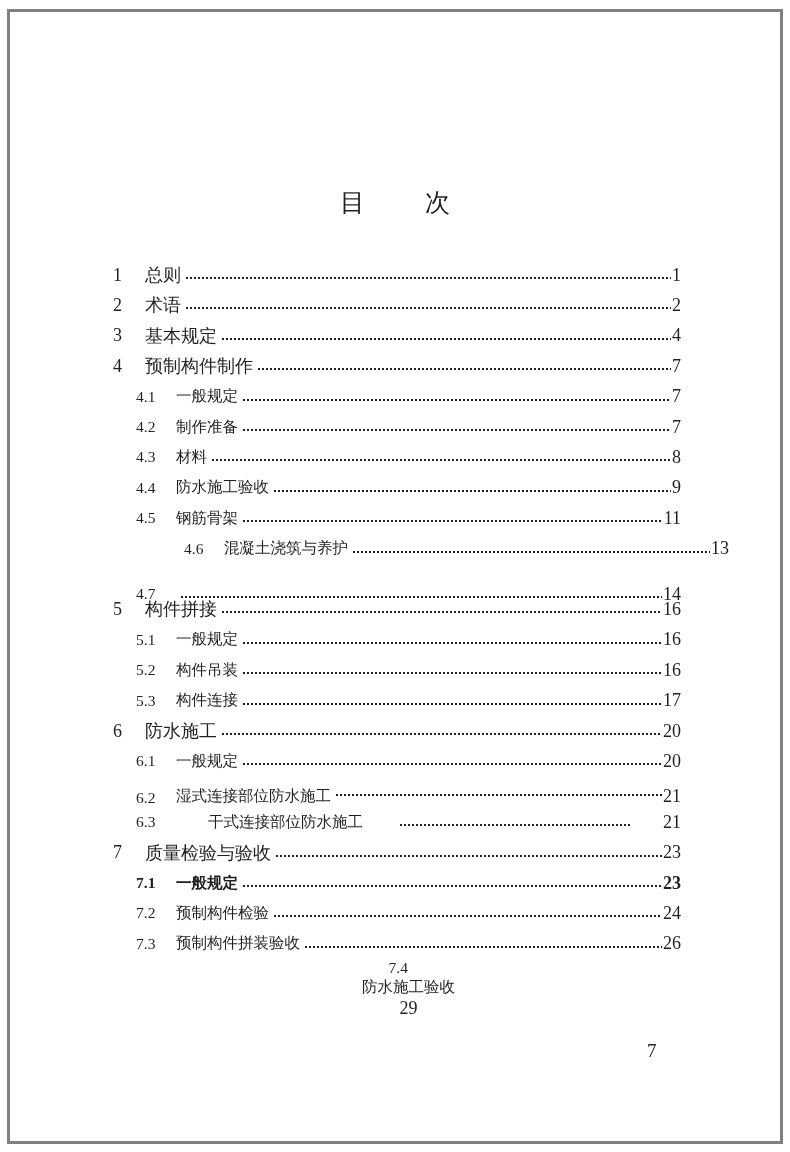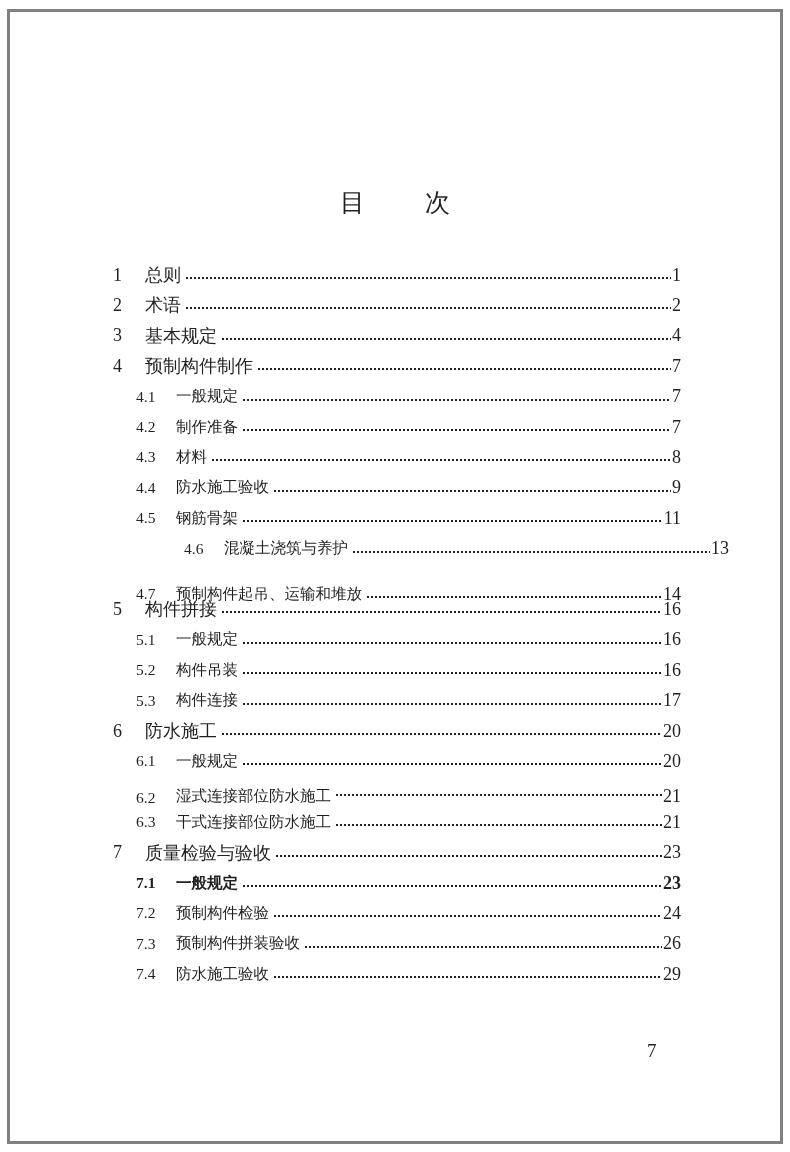--- a/index.html
+++ b/index.html
@@ -92,21 +92,20 @@
       <span class="page">11</span>
     </div>
     <div class="row section" style="top: 273.6px; margin-left: 48px;">
       <span class="num">4.6</span>
       <span class="label">混凝土浇筑与养护</span>
       <span class="leader"></span>
       <span class="page">13</span>
     </div>
     <div class="row section" style="top: 319px;">
       <span class="num">4.7</span>
-      <span class="label">预制构件起吊、运输和堆放</span>
       <span class="leader"></span>
       <span class="page">14</span>
     </div>
     <div class="row chapter" style="top: 334.4px;">
       <span class="num">5</span>
       <span class="label">构件拼接</span>
       <span class="leader"></span>
       <span class="page">16</span>
     </div>
     <div class="row section" style="top: 364.8px;">
@@ -138,21 +137,21 @@
       <span class="label">一般规定</span>
       <span class="leader"></span>
       <span class="page">20</span>
     </div>
     <div class="row section" style="top: 516.8px; align-items: flex-end;">
       <span class="num">6.2</span>
       <span class="label">湿式连接部位防水施工</span>
       <span class="leader"></span>
       <span class="page">21</span>
     </div>
-    <div class="row section" style="top: 547.2px;">
+    <div class="row section" style="top: 547.2px; gap: 32px;">
       <span class="num">6.3</span>
       <span class="label">干式连接部位防水施工</span>
       <span class="leader"></span>
       <span class="page">21</span>
     </div>
     <div class="row chapter" style="top: 577.6px;">
       <span class="num">7</span>
       <span class="label">质量检验与验收</span>
       <span class="leader"></span>
       <span class="page">23</span>
@@ -168,21 +167,21 @@
       <span class="label">预制构件检验</span>
       <span class="leader"></span>
       <span class="page">24</span>
     </div>
     <div class="row section" style="top: 668.8px;">
       <span class="num">7.3</span>
       <span class="label">预制构件拼装验收</span>
       <span class="leader"></span>
       <span class="page">26</span>
     </div>
-    <div class="row section" style="top: 699.2px;">
+    <div class="row section" style="top: 699.2px; flex-direction: column;">
       <span class="num">7.4</span>
       <span class="label">防水施工验收</span>
       <span class="leader"></span>
       <span class="page">29</span>
     </div>
   </div>
 
 <div class="folio">7</div>
 
 </body></html>

